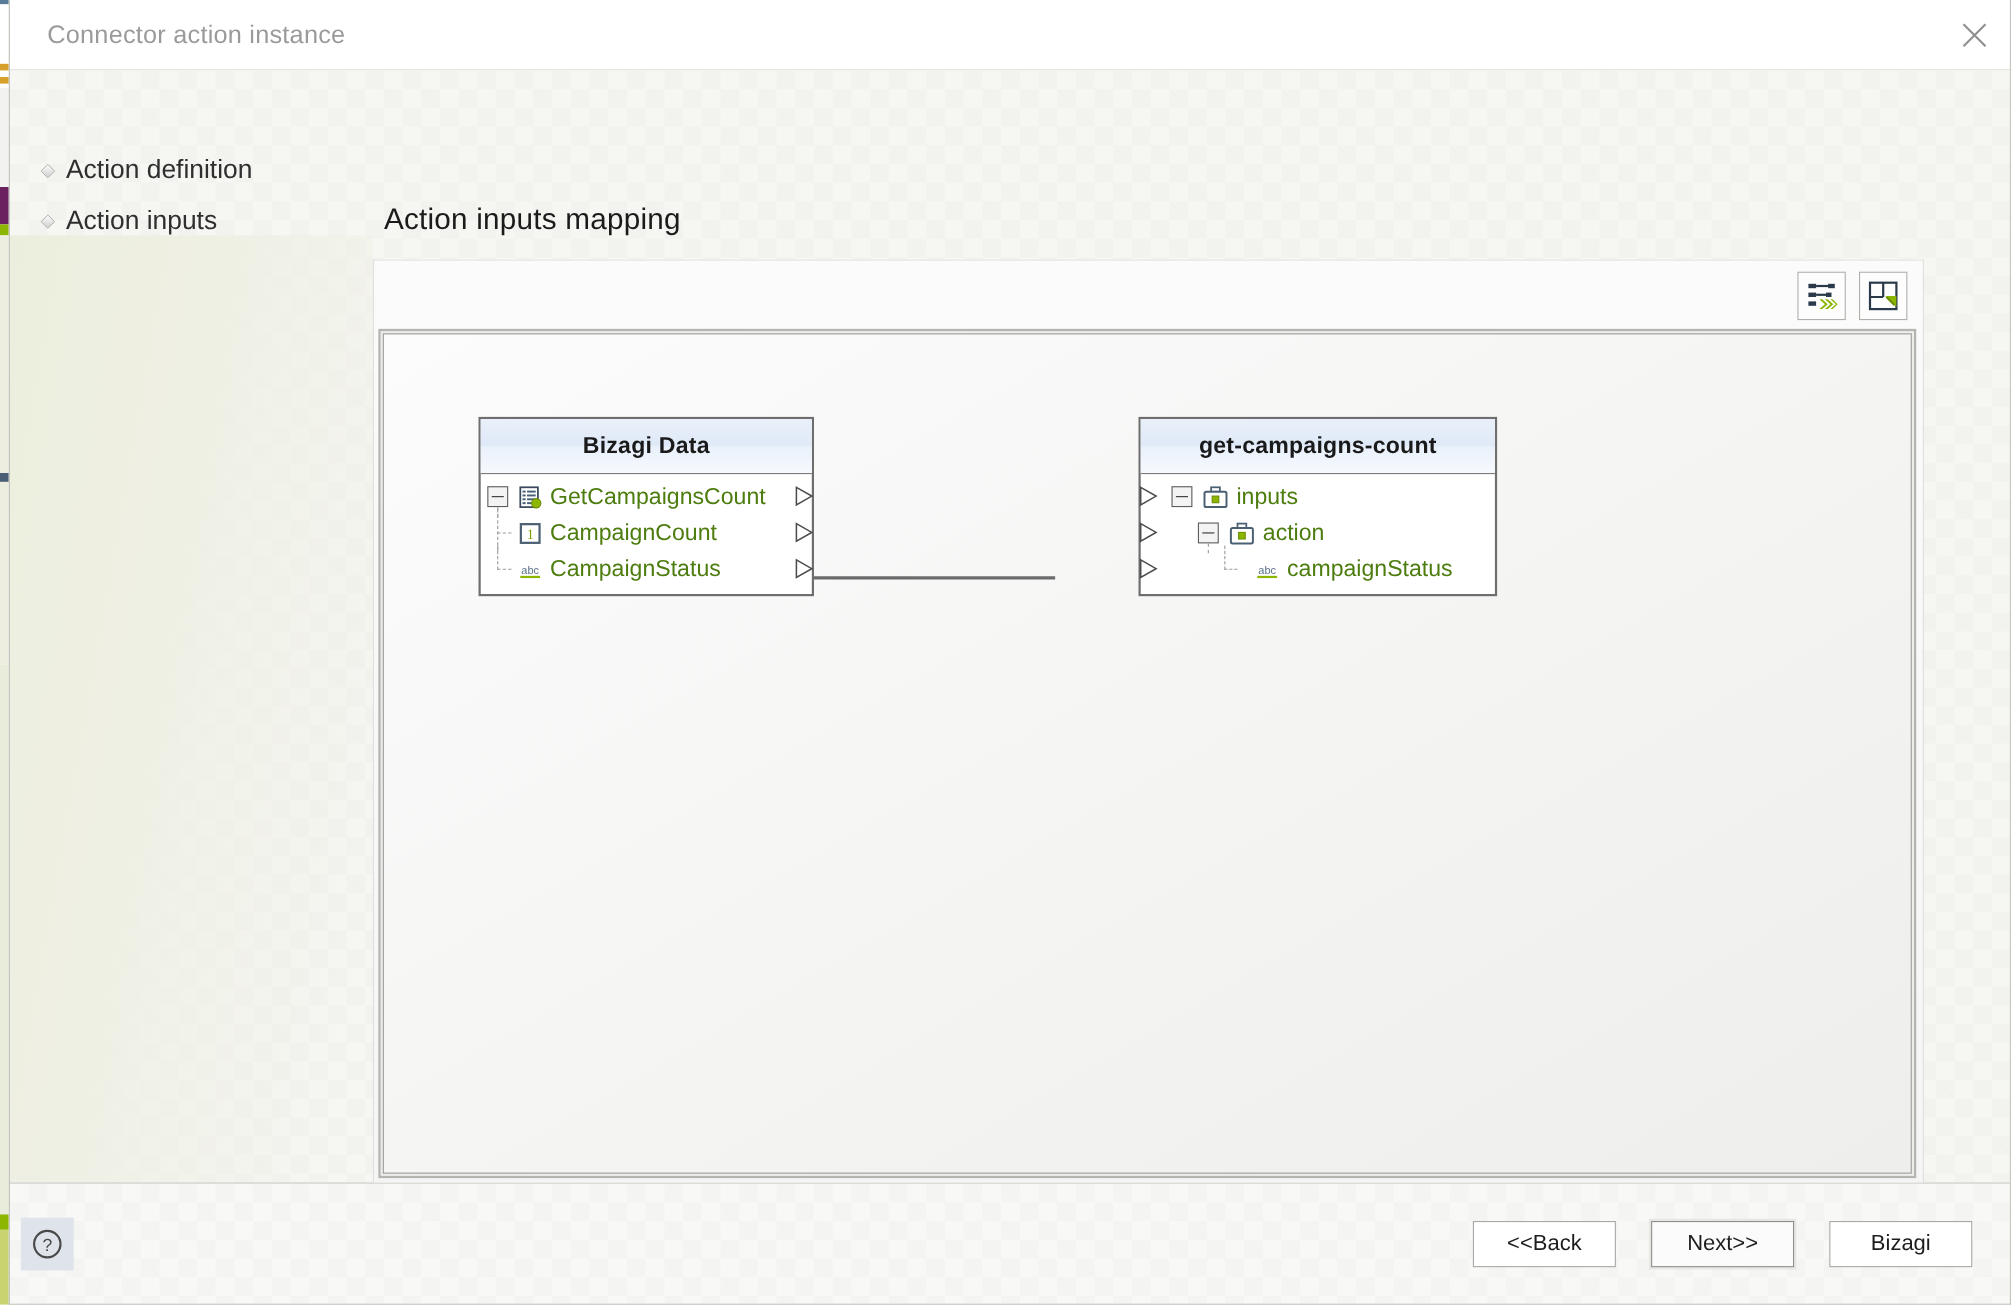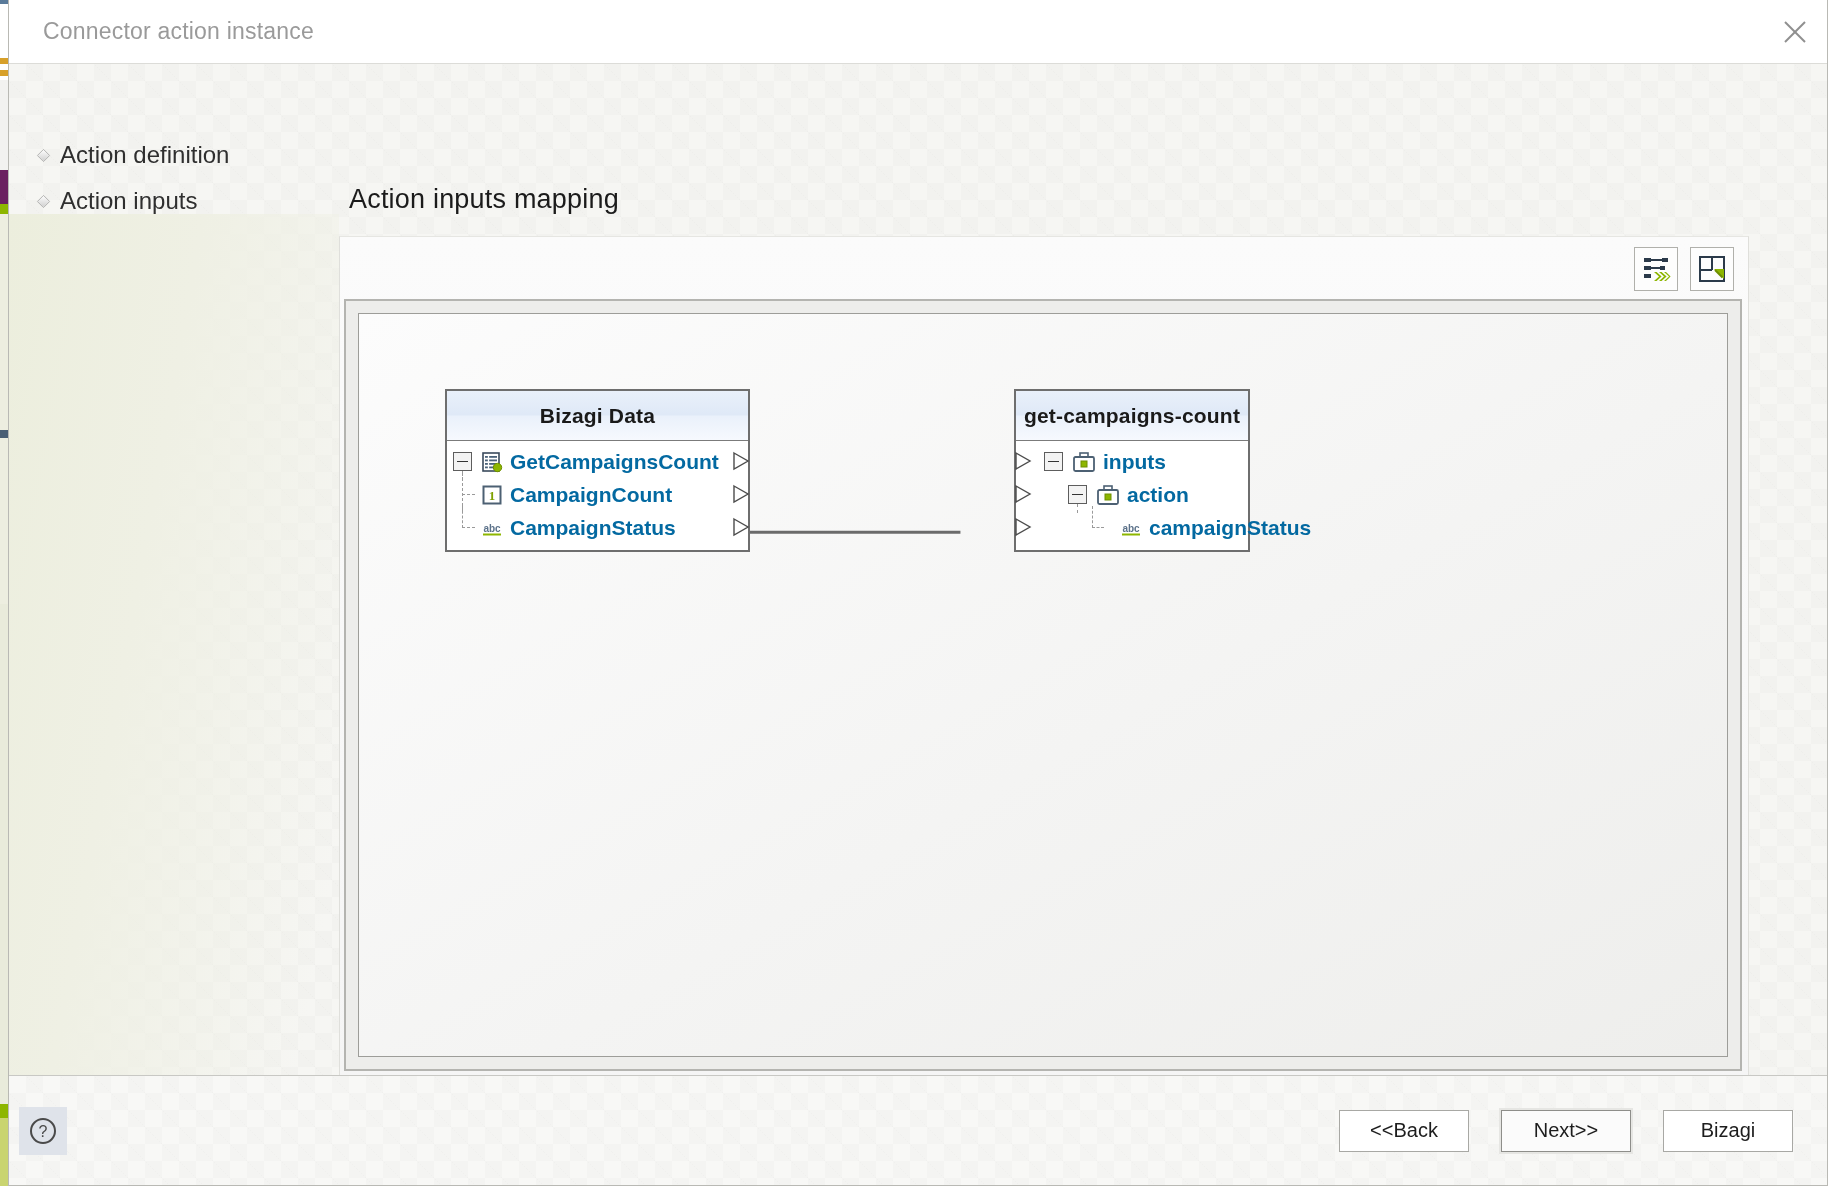--- a/index.html
+++ b/index.html
@@ -132,21 +132,21 @@
   }
   .tool-btn svg { display: block; }
 
   
   #canvas-outer {
     position: absolute;
     left: 4px; top: 62px;
     width: 1398px; height: 772px;
     border: 2px solid #b4b4b0;
     background: #ededeb;
-    padding: 12px;
+    padding: 2px;
   }
   #canvas {
     width: 100%; height: 100%;
     position: relative;
     background: linear-gradient(150deg, #fcfcfc 0%, #f4f4f3 55%, #eeeeec 100%);
     border: 1px solid #9d9d99;
     overflow: hidden;
   }
 
   
@@ -163,23 +163,22 @@
     font-size: 21px; font-weight: bold; color: #1a1a1a;
     letter-spacing: .2px;
   }
   .map-box-body { padding: 4px 0 6px 0; }
 
   .node-row {
     display: flex; align-items: center;
     height: 33px;
     position: relative;
     font-size: 21px;
-    color: #0369a1;
+    color: #4d7c0f;
     white-space: nowrap;
-    font-weight: bold;
   }
 
   
   .tree-gutter { position: relative; flex-shrink: 0; }
 
   .expander {
     width: 19px; height: 19px;
     border: 1px solid #5d5d5d;
     background: #f3f3f3;
     position: relative; flex-shrink: 0;
@@ -378,21 +377,21 @@
                   </svg>
                   <span class="node-label">CampaignStatus</span>
                   <svg class="port-tri" style="right:-2px;top:6px;" width="18" height="20" viewBox="0 0 18 20">
                     <polygon points="2,2 16,10 2,18" fill="#ffffff" stroke="#4c4c4c" stroke-width="1.4"></polygon>
                   </svg>
                 </div>
 
               </div>
             </div>
 
-            <div class="map-box" style="left:655px; top:75px; width:236px;">
+            <div class="map-box" style="left:686px; top:75px; width:326px;">
               <div class="map-box-header">get-campaigns-count</div>
               <div class="map-box-body">
 
                 <div class="node-row">
                   <svg class="port-tri" style="left:-2px;top:6px;" width="18" height="20" viewBox="0 0 18 20">
                     <polygon points="2,2 16,10 2,18" fill="#ffffff" stroke="#4c4c4c" stroke-width="1.4"></polygon>
                   </svg>
                   <div class="tree-gutter" style="width:34px;height:33px;margin-left:22px;">
                     <div class="expander" style="position:absolute;left:6px;top:7px;"></div>
                   </div>

